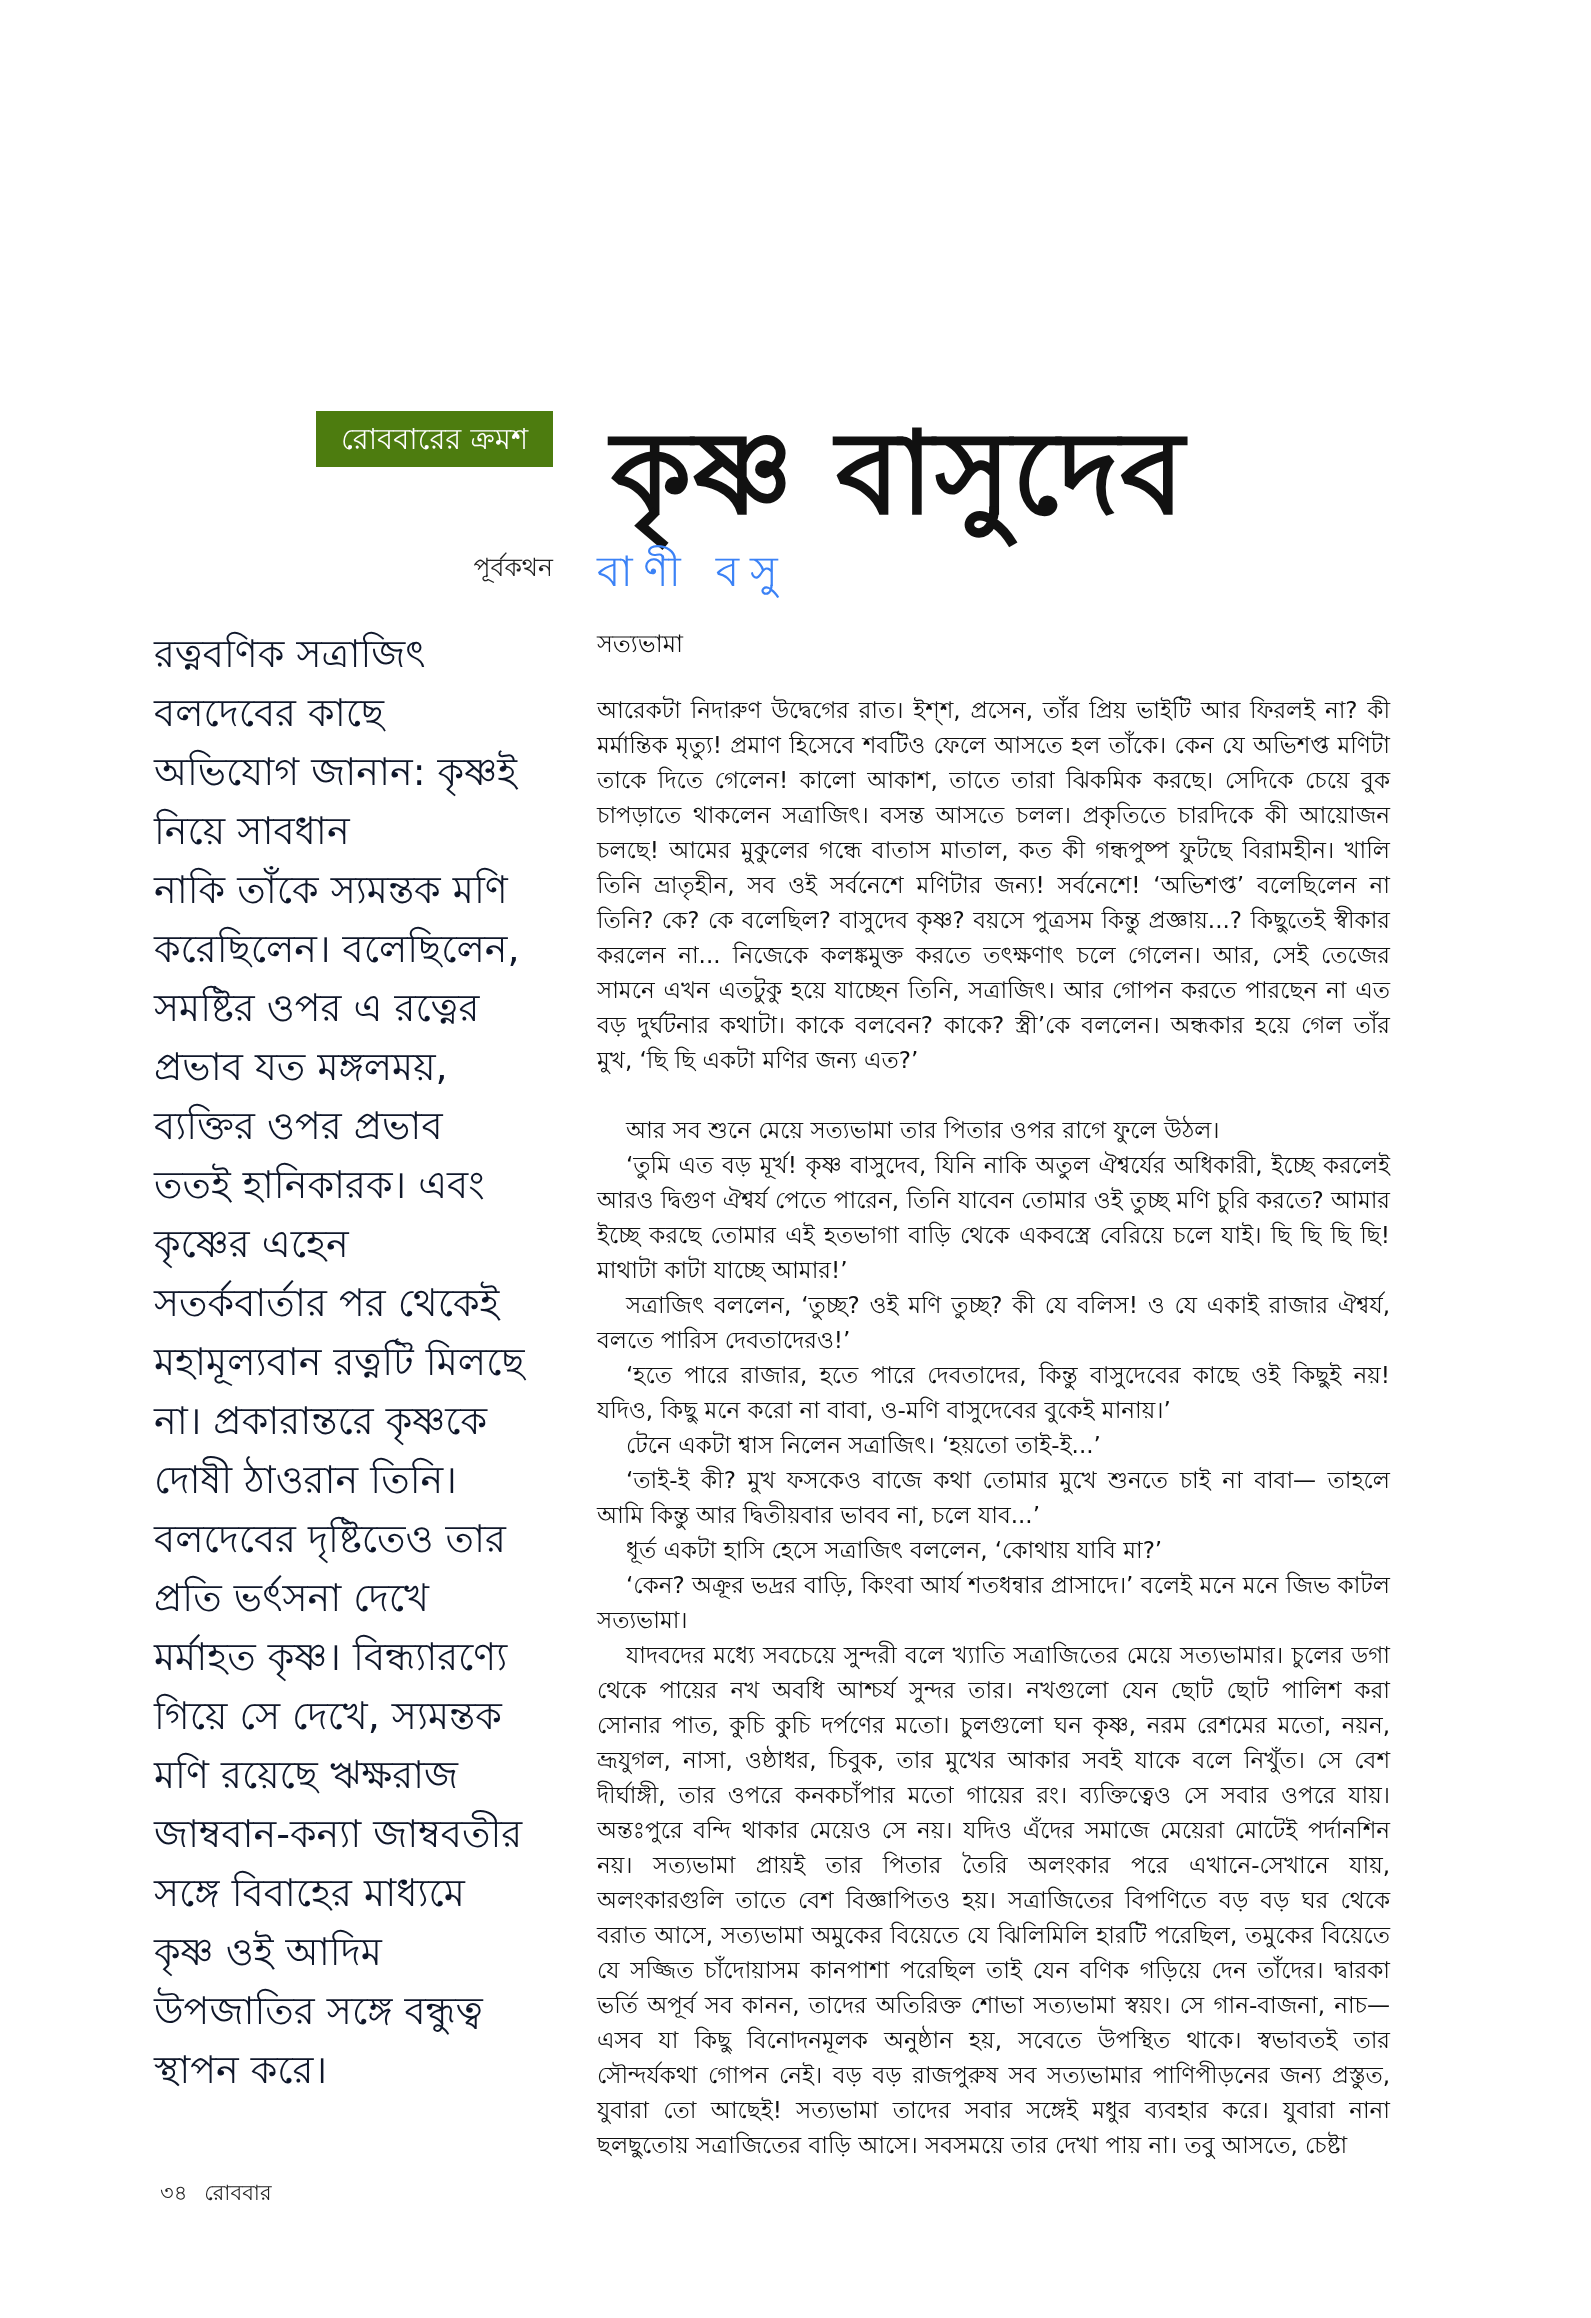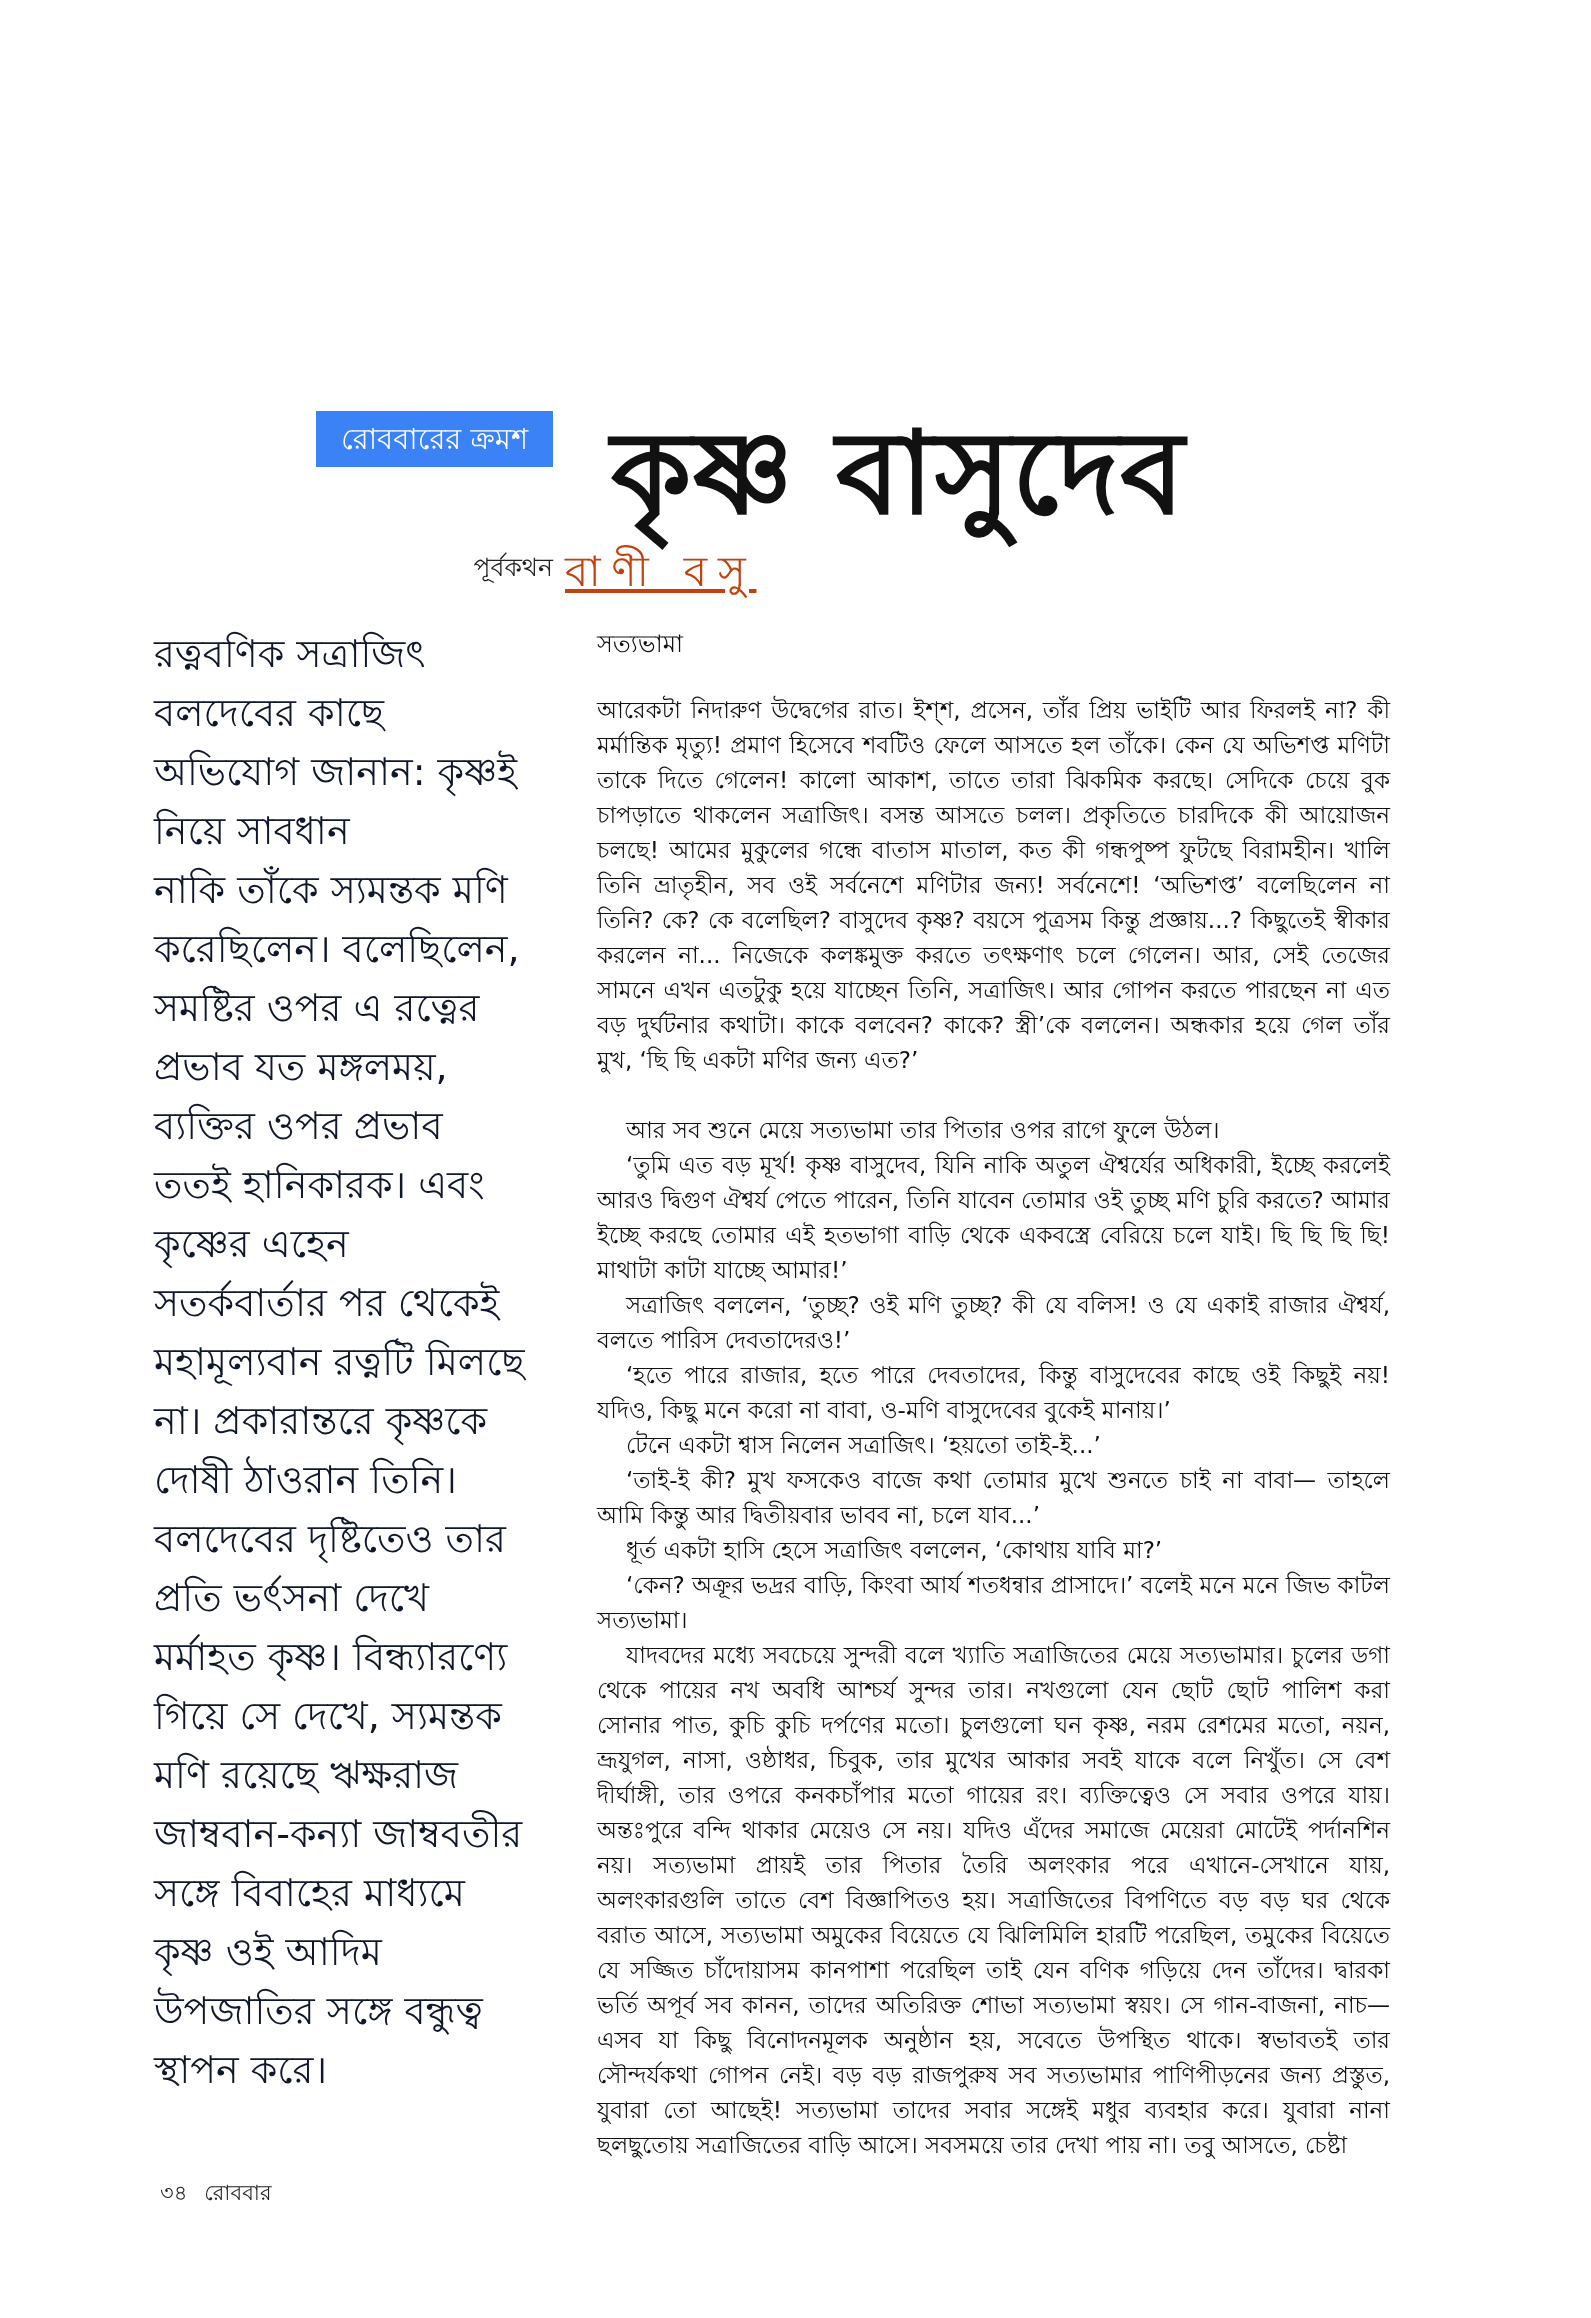--- a/index.html
+++ b/index.html
@@ -2,36 +2,36 @@
 <html style="font-size:12.3px"><head>
 <meta charset="utf-8">
 <style>
   html, body { margin: 0; padding: 0; background: #ffffff; }
   body {
     width: 1591px; height: 2319px; position: relative; overflow: hidden;
     font-family: "DejaVu Sans", sans-serif; color: #1a1a1a;
   }
   .badge {
     position: absolute; left: 316px; top: 411px; width: 237px; height: 56px;
-    background: #3b82f6; color: #ffffff;
+    background: #4d7c0f; color: #ffffff;
     display: flex; align-items: center; justify-content: center;
     font-size: 29px; line-height: 1; white-space: nowrap;
   }
   .title {
     position: absolute; left: 593px; top: 389px;
     font-size: 115px; font-weight: bold; line-height: 1.15; letter-spacing: 1.5px;
     white-space: nowrap; color: #111;
   }
   .byline-label {
     position: absolute; right: calc(1591px - 553px); top: 548px;
     font-size: 25px; color: #222; white-space: nowrap;
   }
   .author {
-    position: absolute; left: 565px; top: 539px;
-    font-size: 42px; letter-spacing: 10.8px; color: #c2410c; white-space: nowrap; text-decoration: underline;
+    position: absolute; left: 597px; top: 539px;
+    font-size: 42px; letter-spacing: 10.8px; color: #3b82f6; white-space: nowrap;
   }
   .pullquote {
     position: absolute; left: 154px; width: 396px; top: 625px;
     text-align: left; font-size: 38px; line-height: 59px; color: #0f172a;
   }
   .pullquote .pq-line { display: block; white-space: nowrap; }
   .body-col {
     position: absolute; left: 597px; top: 627px; width: 793px;
     font-size: 23px; line-height: 35px; color: #111;
   }

